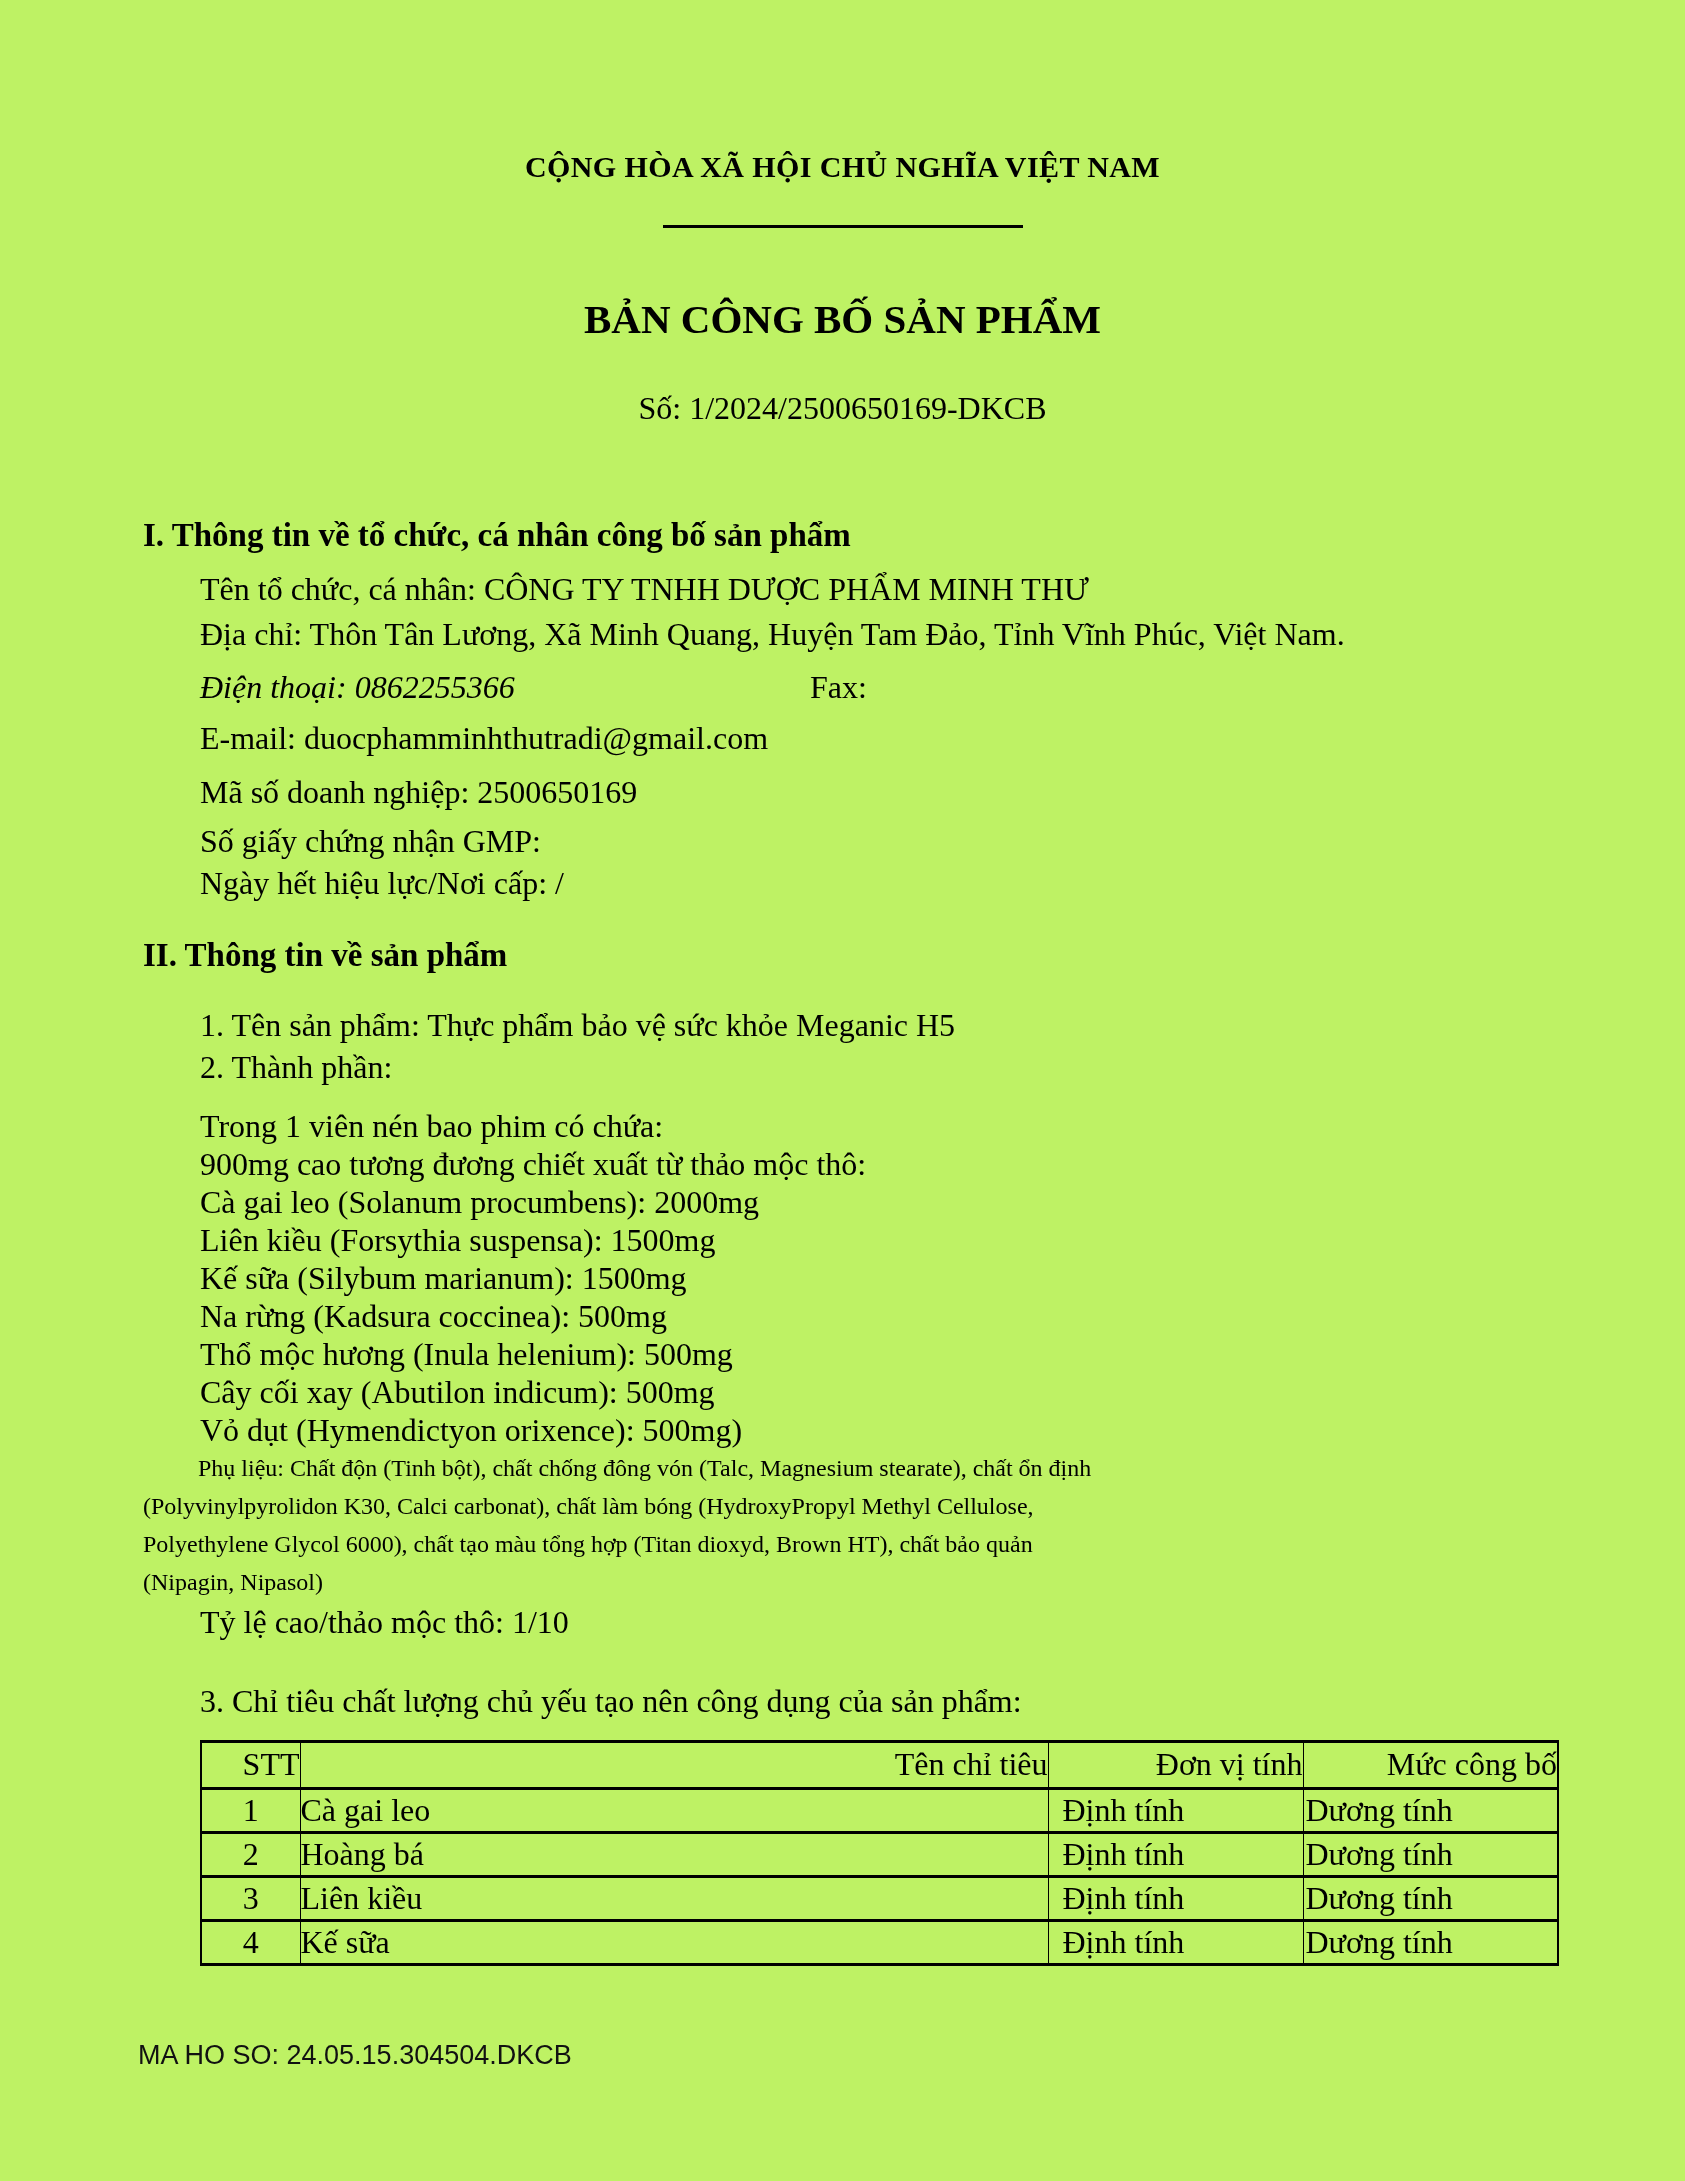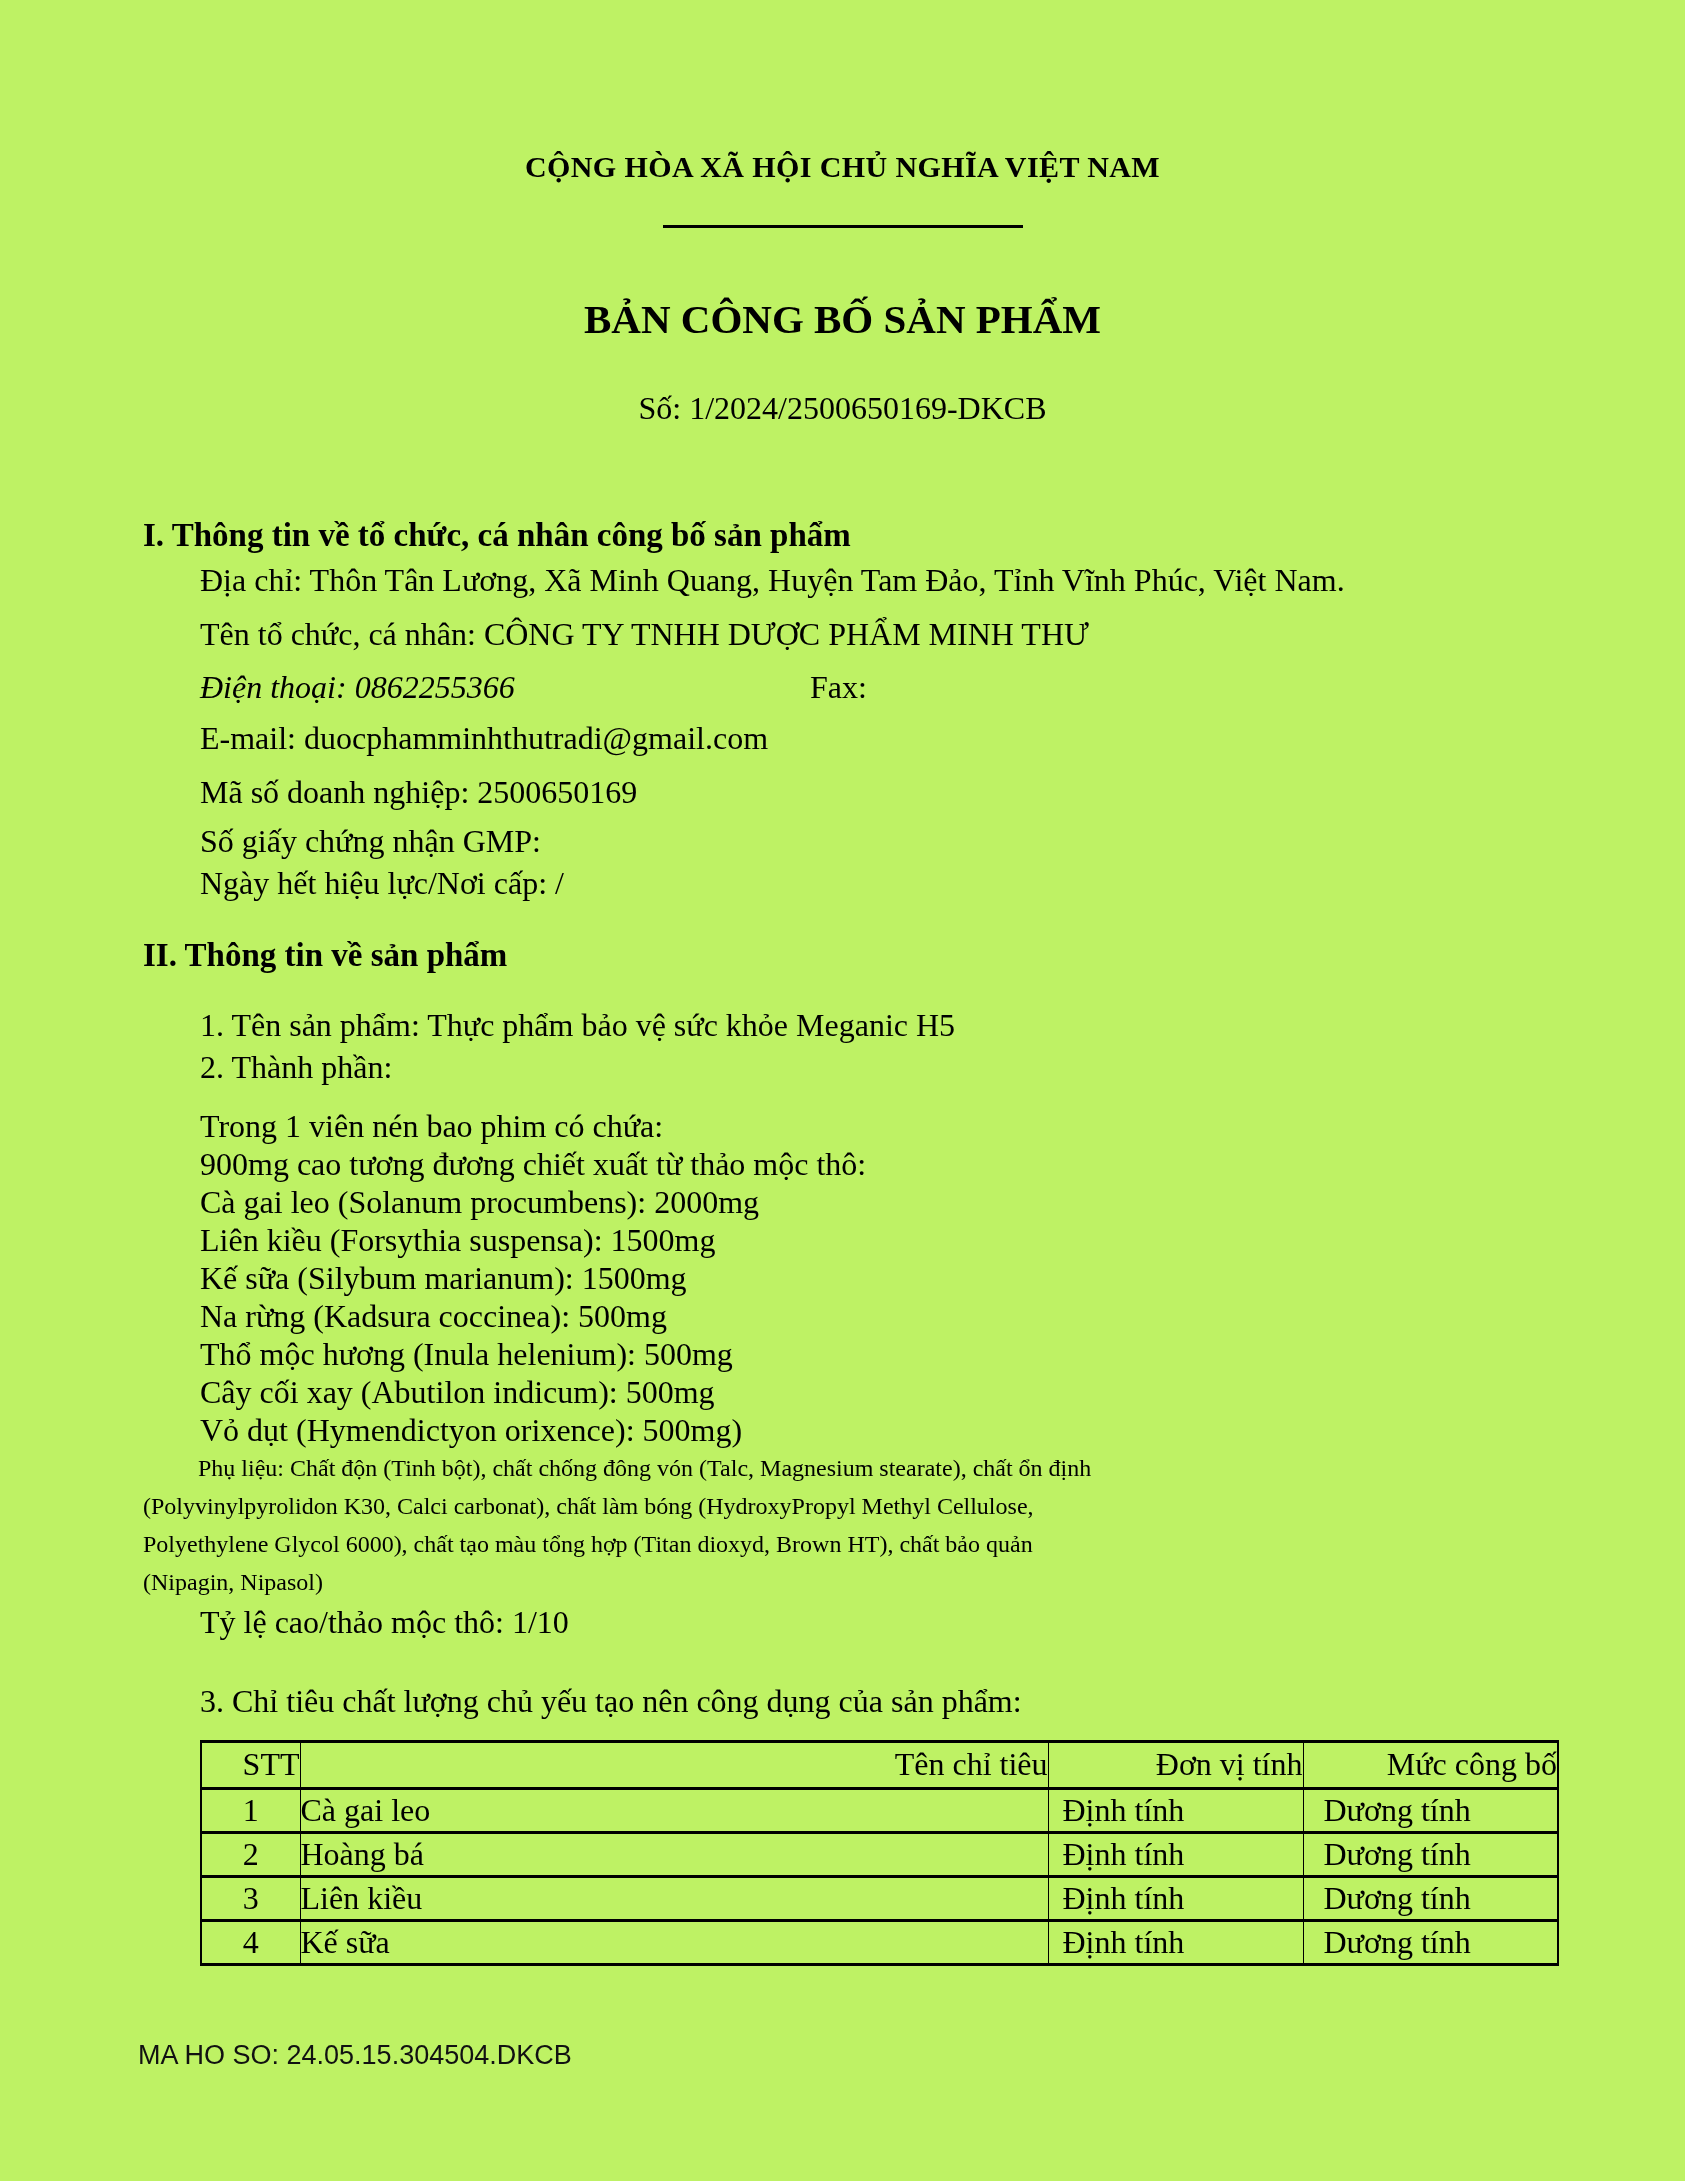--- a/index.html
+++ b/index.html
@@ -66,21 +66,21 @@
   table.spec { border: 2.6px solid #000; }
   table.spec th { height: 47px; text-align: right; }
   table.spec td { height: 44px; }
   col.c-stt  { width: 99px; }
   col.c-name { width: 748px; }
   col.c-unit { width: 255px; }
   col.c-level{ width: 255px; }
   td.cell-stt { text-align: center; }
   td.cell-name { padding-left: 0; }
   td.cell-unit { padding-left: 14px; }
-  td.cell-level { padding-left: 20px; }
+  td.cell-level { padding-left: 2px; }
 
   .footer-line {
     margin-left: 138px;
     margin-top: 74px;
     font-family: "Liberation Sans", "DejaVu Sans", sans-serif;
     font-size: 27px;
     color: #111;
   }
 </style>
 </head>
@@ -91,22 +91,22 @@
   <header>
     <div class="centered nation">CỘNG HÒA XÃ HỘI CHỦ NGHĨA VIỆT NAM</div>
     <div class="divider"></div>
   </header>
 
   <div class="centered title">BẢN CÔNG BỐ SẢN PHẨM</div>
   <div class="centered doc-number">Số: 1/2024/2500650169-DKCB</div>
 
   <section>
     <h2 class="sec-heading sec1-heading lmargin">I. Thông tin về tổ chức, cá nhân công bố sản phẩm</h2>
+    <p class="bodyline indent mt14">Tên tổ chức, cá nhân: CÔNG TY TNHH DƯỢC PHẨM MINH THƯ</p>
     <p class="bodyline indent mt4">Địa chỉ: Thôn Tân Lương, Xã Minh Quang, Huyện Tam Đảo, Tỉnh Vĩnh Phúc, Việt Nam.</p>
-    <p class="bodyline indent mt14">Tên tổ chức, cá nhân: CÔNG TY TNHH DƯỢC PHẨM MINH THƯ</p>
     <p class="bodyline indent mt12 phone-row">
       <span class="phone-part">Điện thoại: 0862255366</span><span>Fax:</span>
     </p>
     <p class="bodyline indent mt10">E-mail: duocphamminhthutradi@gmail.com</p>
     <p class="bodyline indent mt14">Mã số doanh nghiệp: 2500650169</p>
     <p class="bodyline indent mt8">Số giấy chứng nhận GMP:</p>
     <p class="bodyline indent">Ngày hết hiệu lực/Nơi cấp: /</p>
   </section>
 
   <section>

